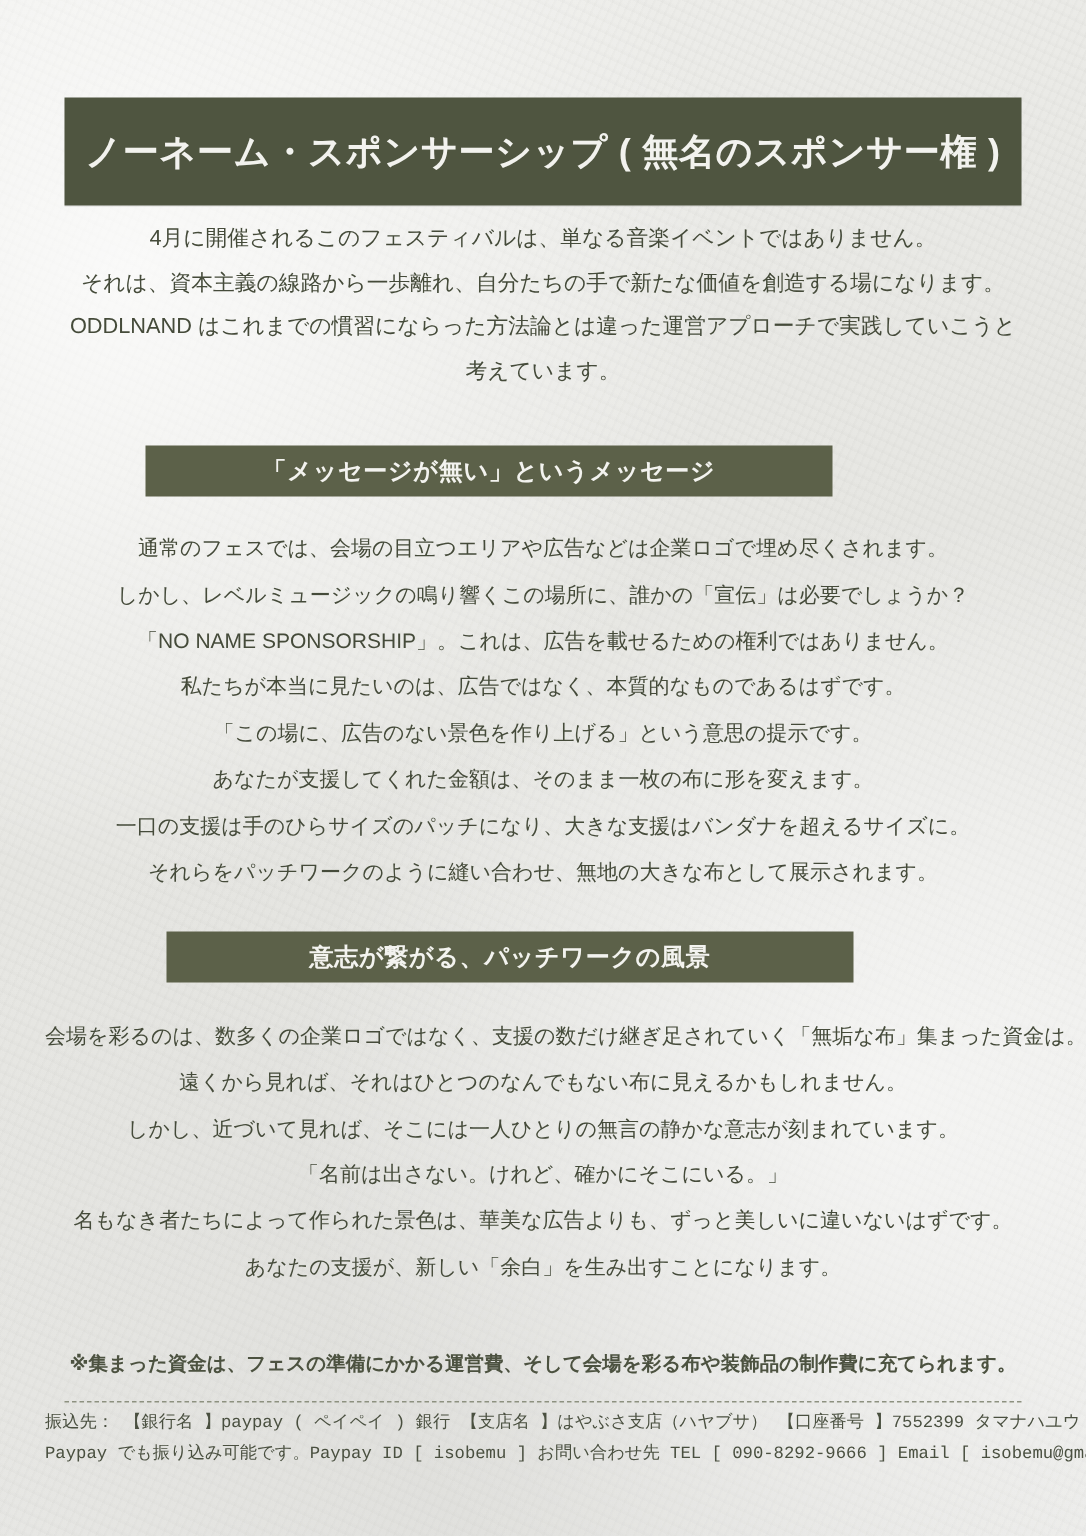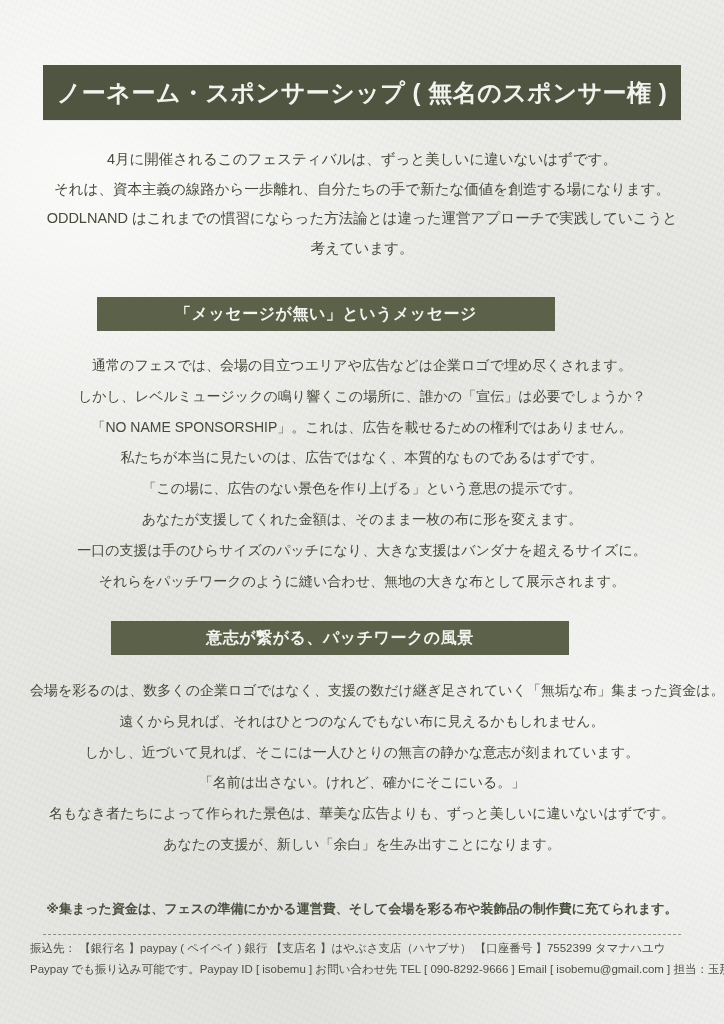--- a/index.html
+++ b/index.html
@@ -30,21 +30,21 @@
   .page {
     position: absolute;
     inset: 0;
   }
 
   .banner {
     position: absolute;
     left: 43px;
     top: 65px;
     width: 638px;
-    height: 55px;
+    height: 72px;
     background: #4f5540;
     display: flex;
     align-items: center;
     justify-content: center;
     box-shadow: 0 1px 0 rgba(0,0,0,0.06);
   }
   .banner-title {
     color: #f2f2ee;
     font-size: 24px;
     font-weight: bold;
@@ -115,40 +115,41 @@
     top: 934px;
     width: 638px;
     border-top: 1px dashed #8d9180;
   }
 
   .footer {
     position: absolute;
     left: 30px;
     top: 938px;
     width: 664px;
-    text-align: left;
+    text-align: center;
     color: #4a5040;
     font-size: 11.5px;
     line-height: 1.85;
+    font-family: Liberation Mono, monospace;
   }
   .footer div { white-space: nowrap; }
 </style>
 </head>
 <body>
 
 <div class="paper-texture"></div>
 
 <div class="page">
 
   <div class="banner">
     <div class="banner-title">ノーネーム・スポンサーシップ ( 無名のスポンサー権 )</div>
   </div>
 
   <div class="intro">
-    <div>4月に開催されるこのフェスティバルは、ずっと美しいに違いないはずです。</div>
+    <div>4月に開催されるこのフェスティバルは、単なる音楽イベントではありません。</div>
     <div>それは、資本主義の線路から一歩離れ、自分たちの手で新たな価値を創造する場になります。</div>
     <div>ODDLNAND はこれまでの慣習にならった方法論とは違った運営アプローチで実践していこうと</div>
     <div>考えています。</div>
   </div>
 
   <div class="section-head" id="sec1">
     <div class="section-head-text">「メッセージが無い」というメッセージ</div>
   </div>
 
   <div class="body-block" id="body1">

